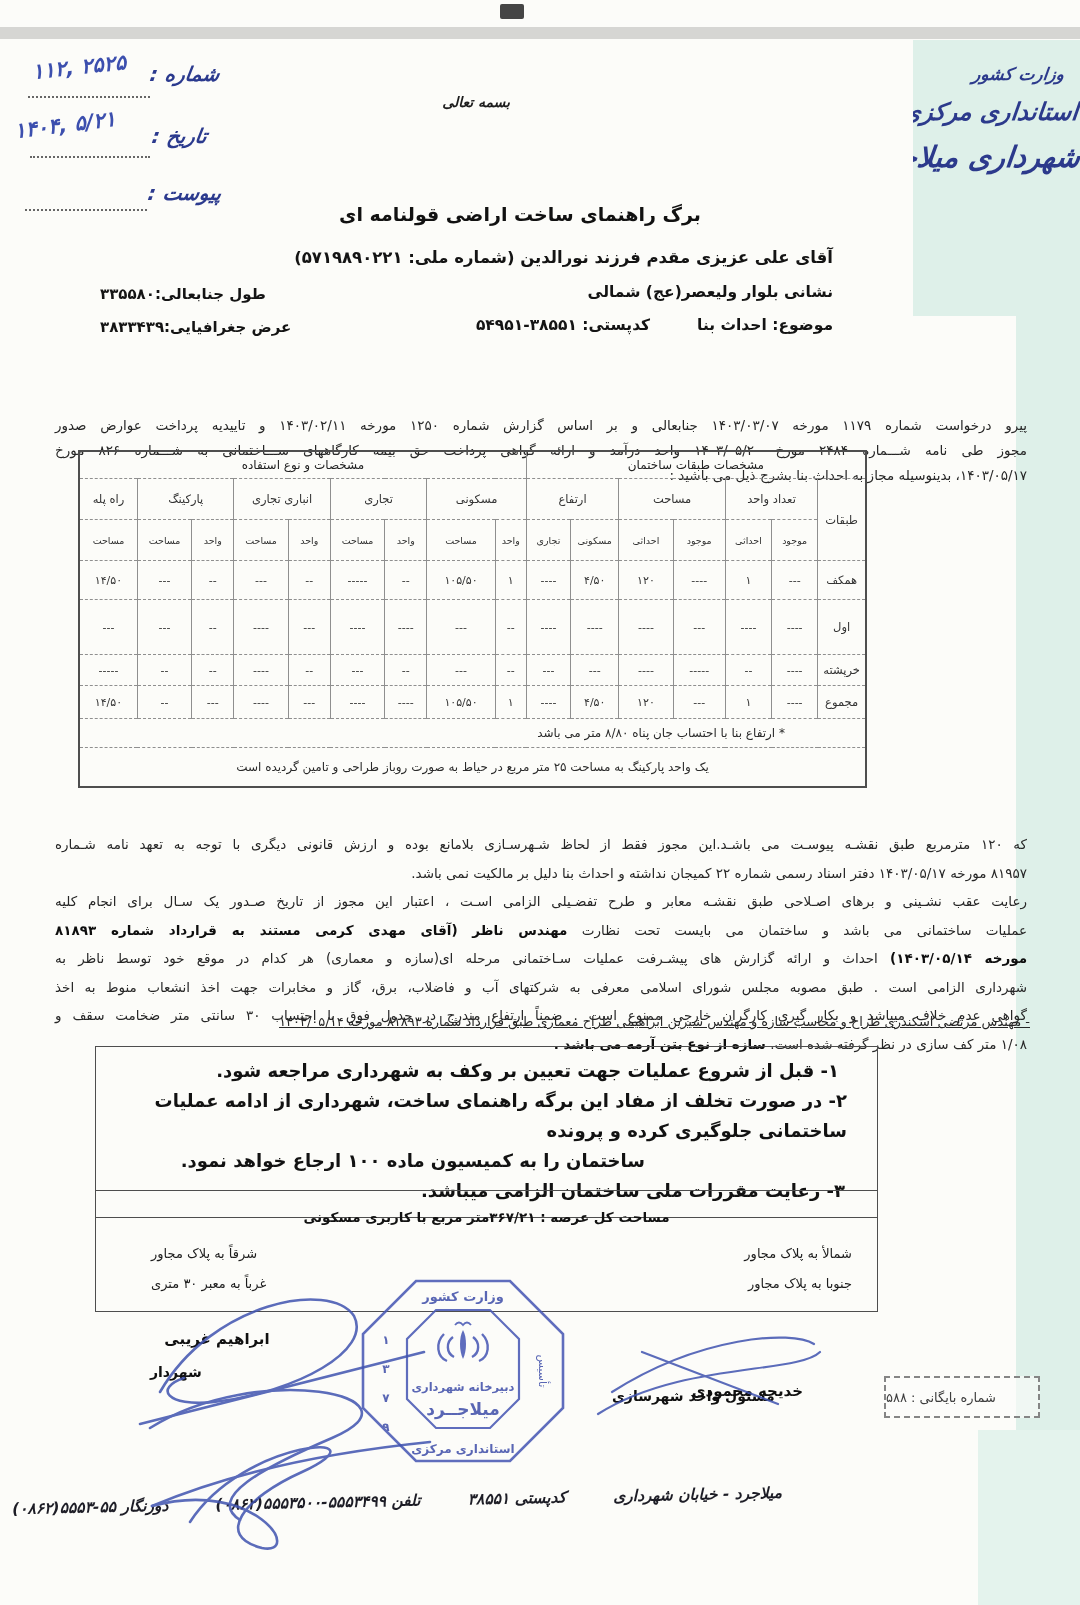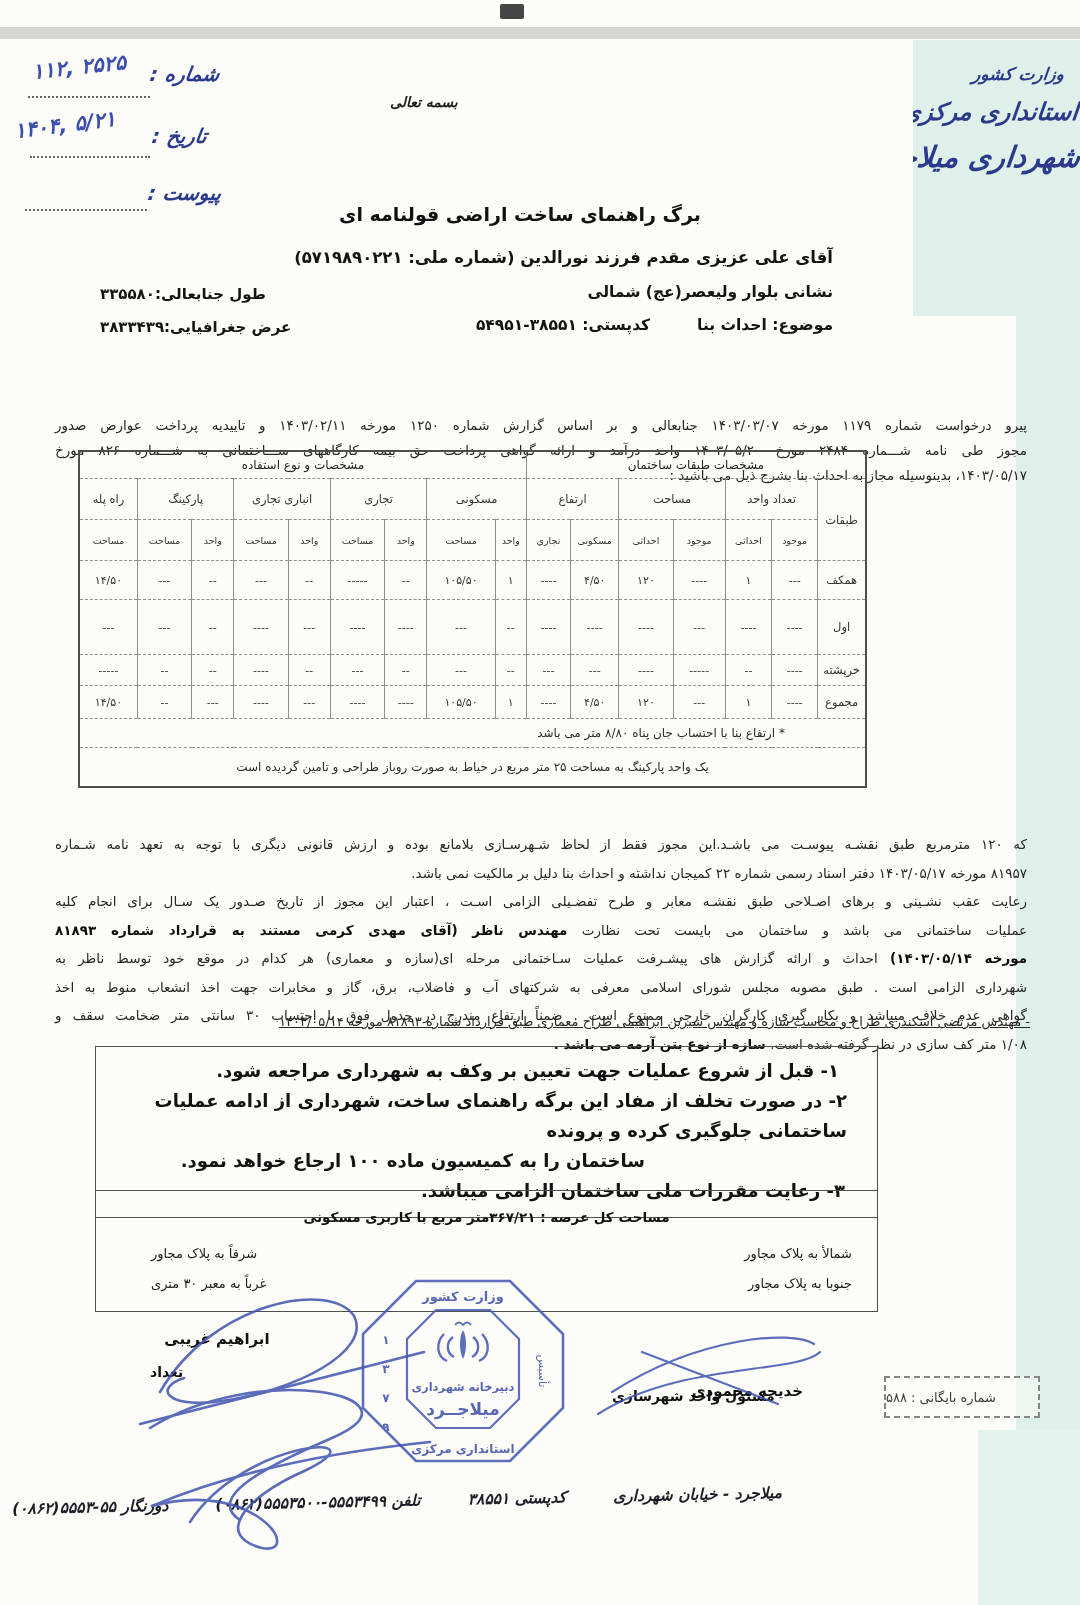--- a/index.html
+++ b/index.html
@@ -19,21 +19,21 @@
                transform:skewX(-6deg);}
   .bl1{font-size:17px;margin:24px 16px 0 0;}
   .bl2{font-size:24px;margin:14px 2px 0 0;}
   .bl3{font-size:29px;margin:14px 0 0 0;}
 
   
   .ref-label{color:#2b3a8e;font-style:italic;font-weight:bold;font-size:20px;white-space:nowrap;transform:skewX(-8deg);}
   .hw{color:#3c4fae;font-style:italic;font-weight:bold;font-size:21px;white-space:nowrap;direction:ltr;}
   .dot{border-bottom:2px dotted #666;height:1px;}
 
-  .besmele{font-size:14px;font-weight:bold;font-style:italic;text-align:left;color:#1d1d1d;}
+  .besmele{font-size:14px;font-weight:bold;font-style:italic;text-align:right;color:#1d1d1d;}
   .title{font-size:19px;font-weight:bold;text-align:center;color:#111;}
   .line-b{font-weight:bold;color:#141414;white-space:nowrap;}
 
   .jwrap{text-align:justify;margin-top:44px;}
   .jline{font-size:13.5px;line-height:25px;text-align:justify;text-align-last:justify;color:#262626;}
   .jline.short{text-align-last:right;}
   #bodypar .jline{line-height:28.5px;}
   #bodypar b{color:#0e0e0e;}
 
   
@@ -282,21 +282,21 @@
       <span>شمالأ به پلاک مجاور</span>
       <span>شرقاً به  پلاک مجاور</span>
     </div>
     <div class="arow">
       <span>جنوبا به  پلاک مجاور</span>
       <span>غرباً به معبر ۳۰ متری</span>
     </div>
   </div>
 
   <div class="abs sig-name" style="left:152px;top:1330px;width:130px;text-align:center;">ابراهیم غریبی</div>
-  <div class="abs sig-role" style="left:150px;top:1364px;">تعداد</div>
+  <div class="abs sig-role" style="left:150px;top:1364px;">شهردار</div>
 
   <div class="abs sig-name" style="left:638px;top:1354px;width:165px;text-align:right;margin-top:28px;">خدیجه محمودی</div>
   <div class="abs sig-role" style="left:612px;top:1388px;">مسئول واحد شهرسازی</div>
 
   <svg class="abs stamp-svg" style="left:356px;top:1274px;" width="214" height="194" viewBox="0 0 214 194">
     <g fill="none" stroke="#4a5ab5" stroke-width="2.6">
       <polygon points="60,7 154,7 207,60 207,134 154,187 60,187 7,134 7,60"></polygon>
       <polygon points="80,36 134,36 163,65 163,125 134,154 80,154 51,125 51,65" stroke-width="2.2"></polygon>
 
       <g stroke-width="2.4">

